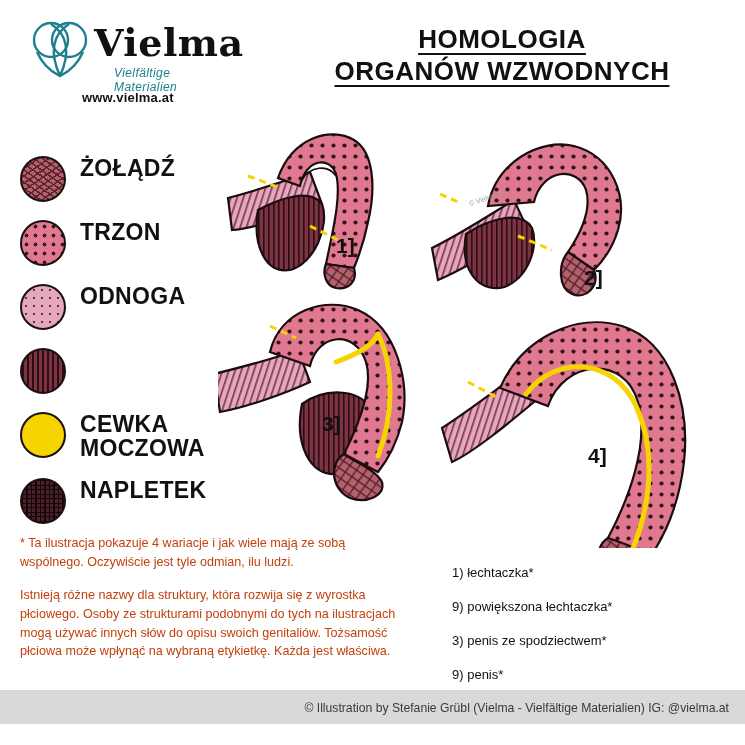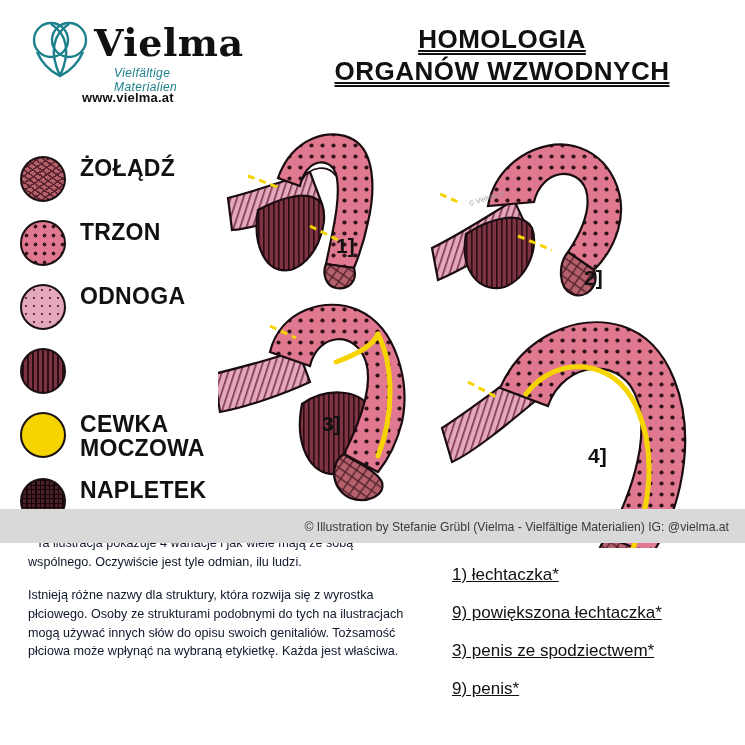--- a/index.html
+++ b/index.html
@@ -4,21 +4,21 @@
 <style>
   html,body{margin:0;padding:0;}
   body{
     width:745px;height:745px;
     background:#ffffff;
     font-family:"Liberation Sans", sans-serif;
     color:#111;
     position:relative;
     overflow:hidden;
   }
-  .page{position:relative;width:745px;height:543px;}
+  .page{position:relative;width:745px;height:724px;}
 
   
   .logo{position:absolute;left:22px;top:14px;width:215px;height:100px;}
   .logo-mark{position:absolute;left:5px;top:4px;width:66px;height:62px;}
   .logo-word{
     position:absolute;left:72px;top:6px;
     font-family:"DejaVu Serif", serif;
     font-size:38px;font-weight:700;color:#111;letter-spacing:.5px;
   }
   .logo-sub{
@@ -27,21 +27,20 @@
   }
   .logo-url{
     position:absolute;left:60px;top:76px;
     font-size:13px;font-weight:700;color:#111;letter-spacing:.2px;
   }
 
   
   .title{
     position:absolute;left:276px;top:24px;width:452px;
     text-align:center;
-    text-decoration:underline;
   }
   .title div{
     font-size:26px;font-weight:700;letter-spacing:.5px;
     text-decoration:underline;text-underline-offset:5px;
     line-height:1.22;
   }
 
   
   .legend{position:absolute;left:20px;top:156px;width:250px;}
   .legend-row{display:flex;align-items:flex-start;margin-bottom:18px;}
@@ -84,27 +83,27 @@
   .sw-urethra{background:#f5d400;}
 
   
   .figures{position:absolute;left:218px;top:118px;width:520px;height:430px;}
   .fig-num{
     position:absolute;font-size:21px;font-weight:700;color:#111;
   }
 
   
   .note-left{
-    position:absolute;left:28px;top:534px;width:390px;
-    font-size:12.6px;line-height:1.5;color:#0f172a;
+    position:absolute;left:20px;top:534px;width:390px;
+    font-size:12.6px;line-height:1.5;color:#c2410c;
   }
   .note-left p{margin:0 0 14px 0;}
   .note-right{
     position:absolute;left:452px;top:566px;width:290px;
-    font-size:17px;line-height:1.0;color:#111;text-decoration:underline;
+    font-size:13px;line-height:1.0;color:#111;
   }
   .note-right p{margin:0 0 21px 0;}
 
   
   .footer-bar{
     position:absolute;left:0;bottom:0;width:745px;height:34px;
     background:#d9d9d9;
   }
   .footer-text{
     position:absolute;right:16px;bottom:9px;

